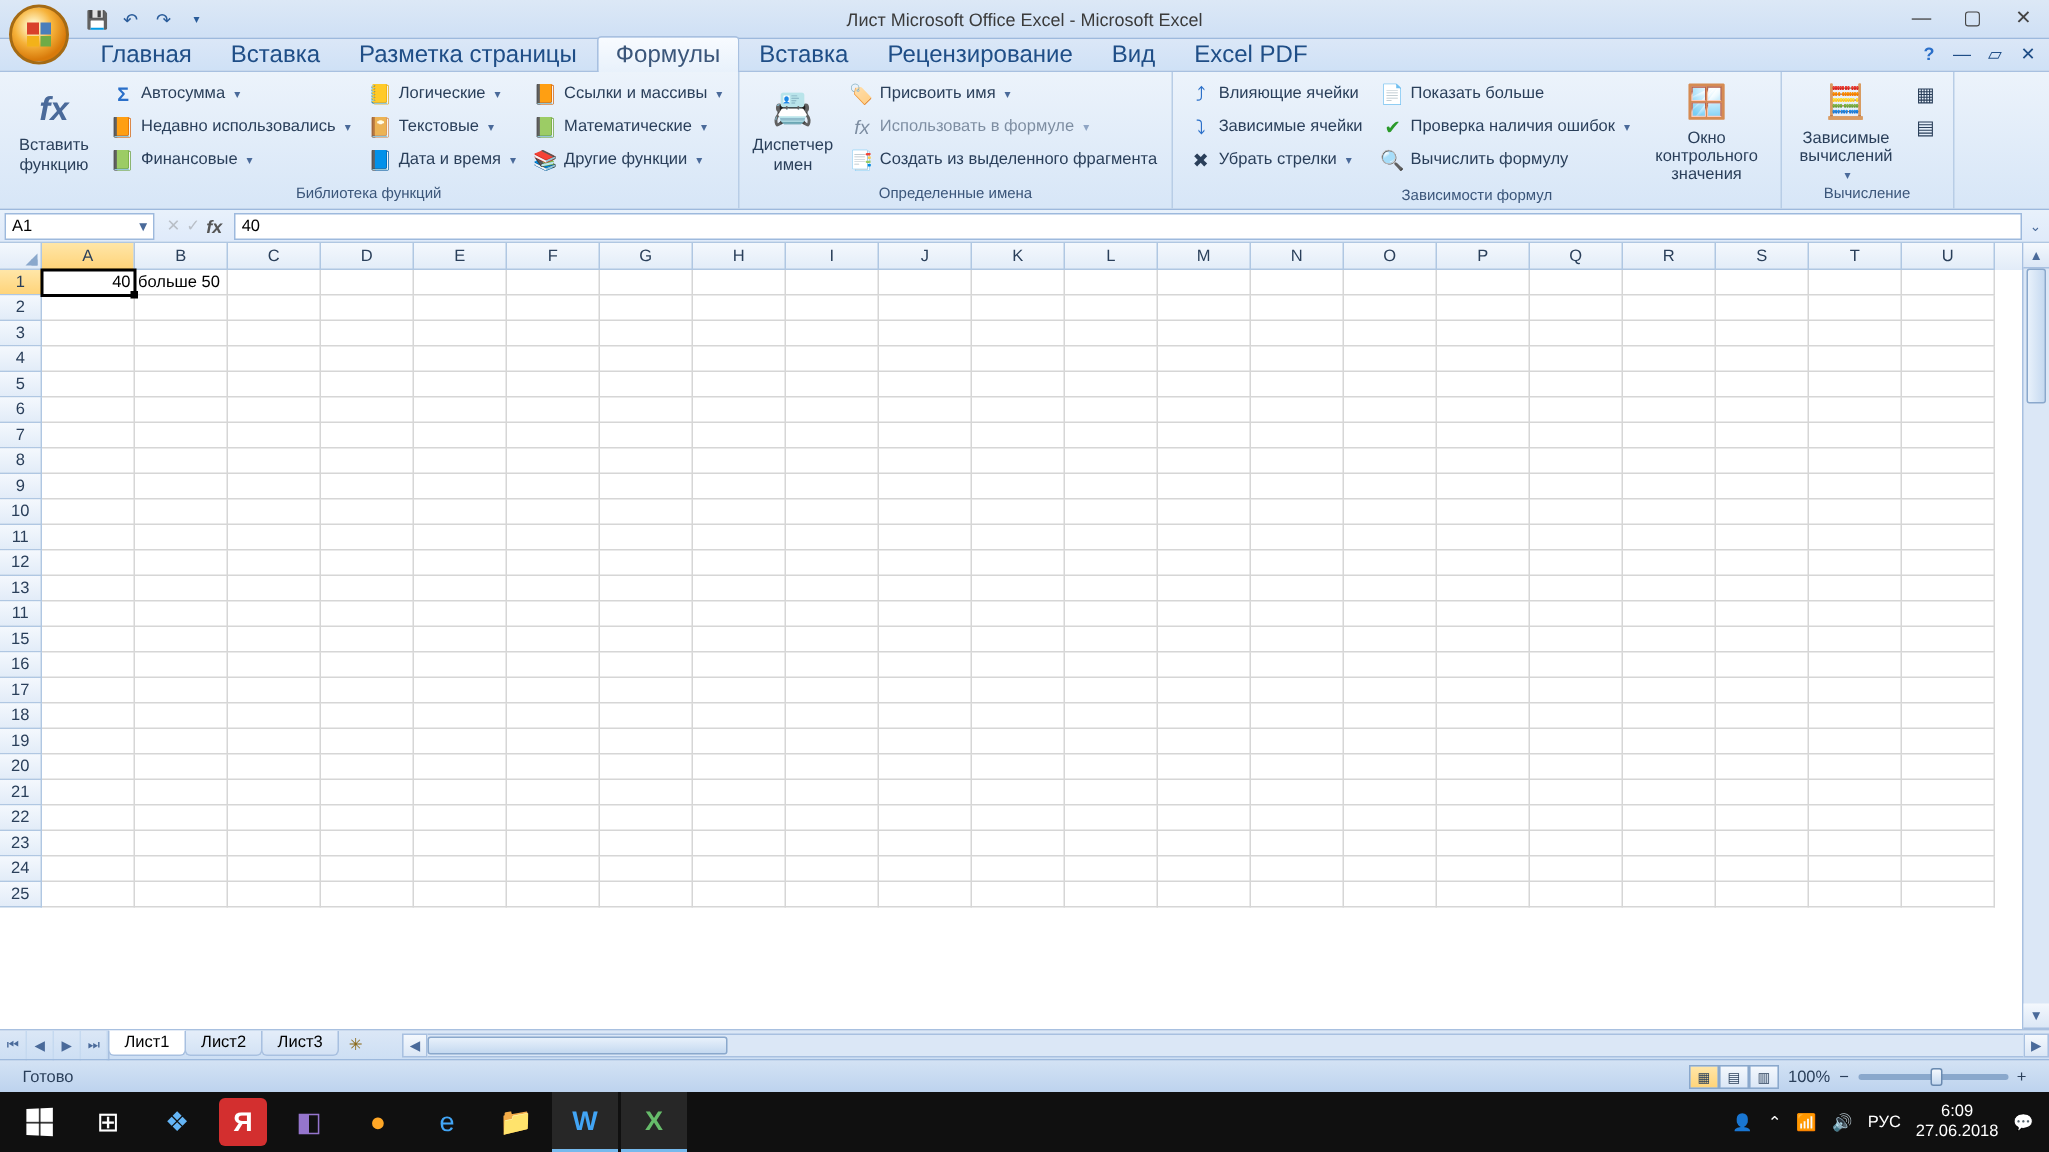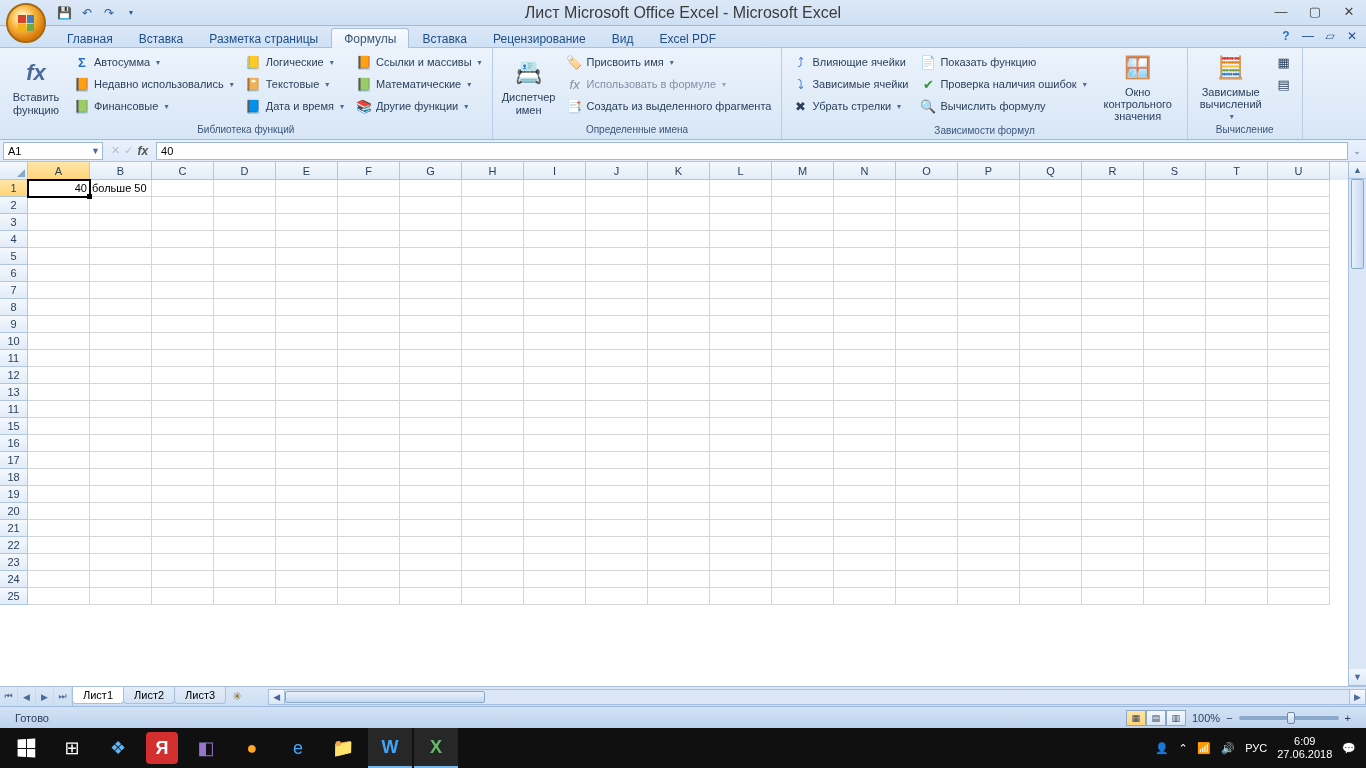--- a/index.html
+++ b/index.html
@@ -6,25 +6,25 @@
 body{width:1366px;height:768px;overflow:hidden;background:#fff;font-size:11px;display:flex;flex-direction:column}
 .titlebar{height:26px;background:linear-gradient(#dce8f6,#cfe0f5);display:flex;align-items:center;position:relative;border-bottom:1px solid #9db9dd}
 .office-btn{width:40px;height:40px;border-radius:50%;background:radial-gradient(circle at 40% 35%,#fff2c2 10%,#f6b23a 40%,#d87a0a 70%);border:2px solid #a56b14;position:absolute;top:3px;left:6px;z-index:30;display:flex;align-items:center;justify-content:center}
 .office-btn .sq{width:16px;height:16px;display:grid;grid-template-columns:1fr 1fr;grid-template-rows:1fr 1fr;gap:1px}
 .office-btn .sq span:nth-child(1){background:#d9412b}
 .office-btn .sq span:nth-child(2){background:#4a7ebb}
 .office-btn .sq span:nth-child(3){background:#f3b219}
 .office-btn .sq span:nth-child(4){background:#6fab46}
 .qat{display:flex;gap:4px;align-items:center;margin-left:56px;height:100%}
 .qat-btn{width:18px;height:18px;display:flex;align-items:center;justify-content:center;font-size:12px;color:#2a5c9a;border-radius:2px}
-.title-text{position:absolute;left:50%;transform:translateX(-50%);font-size:16px;color:#3b3b3b}
+.title-text{position:absolute;left:50%;transform:translateX(-50%);font-size:12px;color:#3b3b3b}
 .win-controls{position:absolute;right:0;top:0;display:flex;height:22px}
 .win-controls div{width:34px;display:flex;align-items:center;justify-content:center;font-size:13px;color:#444}
 .tabs-row{height:22px;background:linear-gradient(#dbe7f7,#cfe1f6);display:flex;align-items:flex-end;padding-left:54px;gap:0;border-bottom:1px solid #a8c0e0}
-.tab{padding:3px 12px 2px;font-size:12px;color:#1f4e87;border:1px solid transparent;border-bottom:none;cursor:default;position:relative;top:1px}
+.tab{padding:3px 12px 2px;font-size:16px;color:#1f4e87;border:1px solid transparent;border-bottom:none;cursor:default;position:relative;top:1px}
 .tab.active{background:linear-gradient(#f8fbff,#e8f1fb);border-color:#a8c0e0;border-radius:3px 3px 0 0;color:#3b567a;font-weight:500}
 .ribbon-help{position:absolute;right:6px;top:28px;display:flex;gap:6px;align-items:center;z-index:20}
 .rh-btn{width:16px;height:16px;font-size:12px;color:#1f4e87;display:flex;align-items:center;justify-content:center}
 .ribbon{height:92px;background:linear-gradient(#ecf3fb,#d7e6f7);border-bottom:1px solid #9db9dd;display:flex;position:relative}
 .group{display:flex;flex-direction:column;border-right:1px solid #b8cde6;padding:2px 4px 0}
 .group-body{flex:1;display:flex}
 .group-title{height:16px;text-align:center;font-size:10px;color:#3b567a;padding:1px 0}
 .big-btn{display:flex;flex-direction:column;align-items:center;justify-content:center;padding:2px 6px;gap:2px;text-align:center;font-size:11px;color:#2a3f5a;border-radius:3px;width:64px}
 .big-ico{width:32px;height:32px;display:flex;align-items:center;justify-content:center;font-size:22px}
 .stack{display:flex;flex-direction:column;gap:0;padding:1px 2px}
@@ -229,21 +229,21 @@
           </div>
         <div class="sm-btn">
             <span class="sm-ico">✖</span>
             <span>Убрать стрелки</span>
             <span class="dd">▾</span>
           </div>
       </div>
       <div class="stack">
         <div class="sm-btn">
             <span class="sm-ico">📄</span>
-            <span>Показать функцию</span>
+            <span>Показать больше</span>
           </div>
         <div class="sm-btn">
             <span class="sm-ico" style="color:#2a9a2a">✔</span>
             <span>Проверка наличия ошибок</span>
             <span class="dd">▾</span>
           </div>
         <div class="sm-btn">
             <span class="sm-ico">🔍</span>
             <span>Вычислить формулу</span>
           </div>

